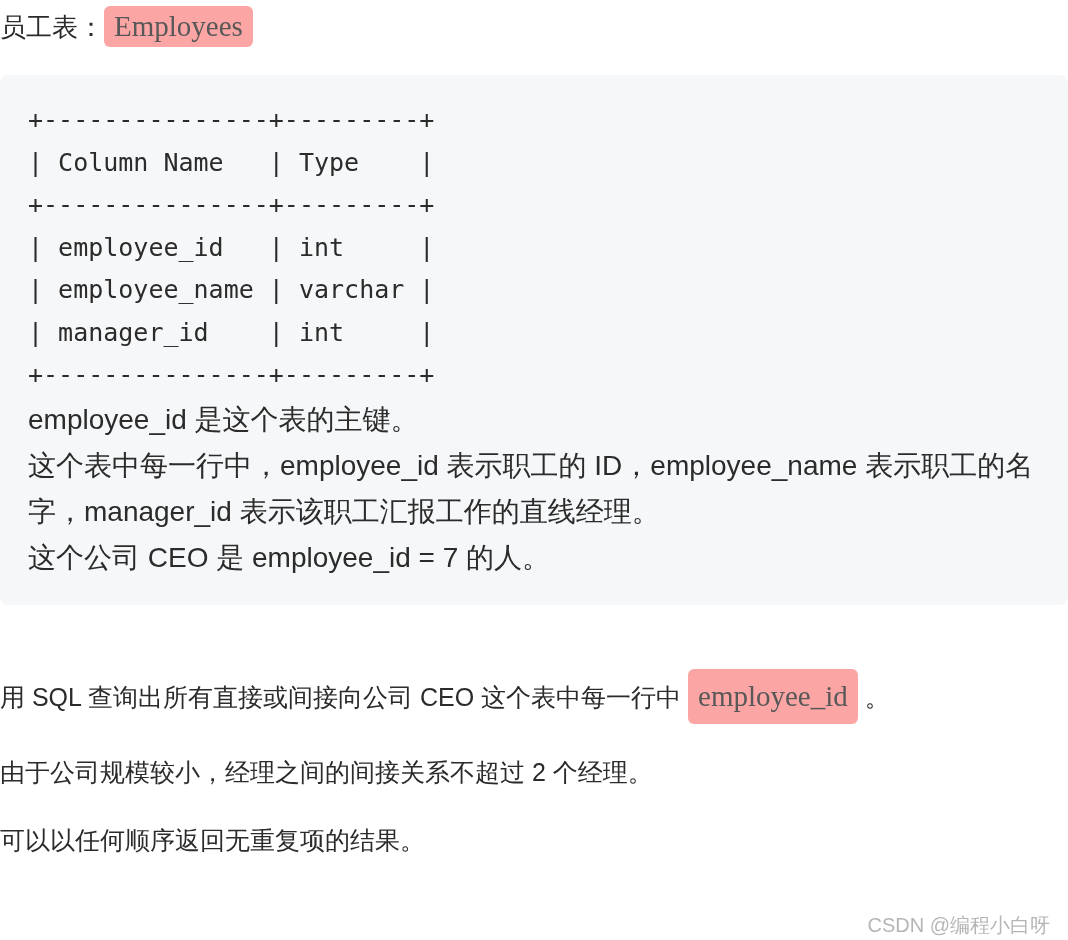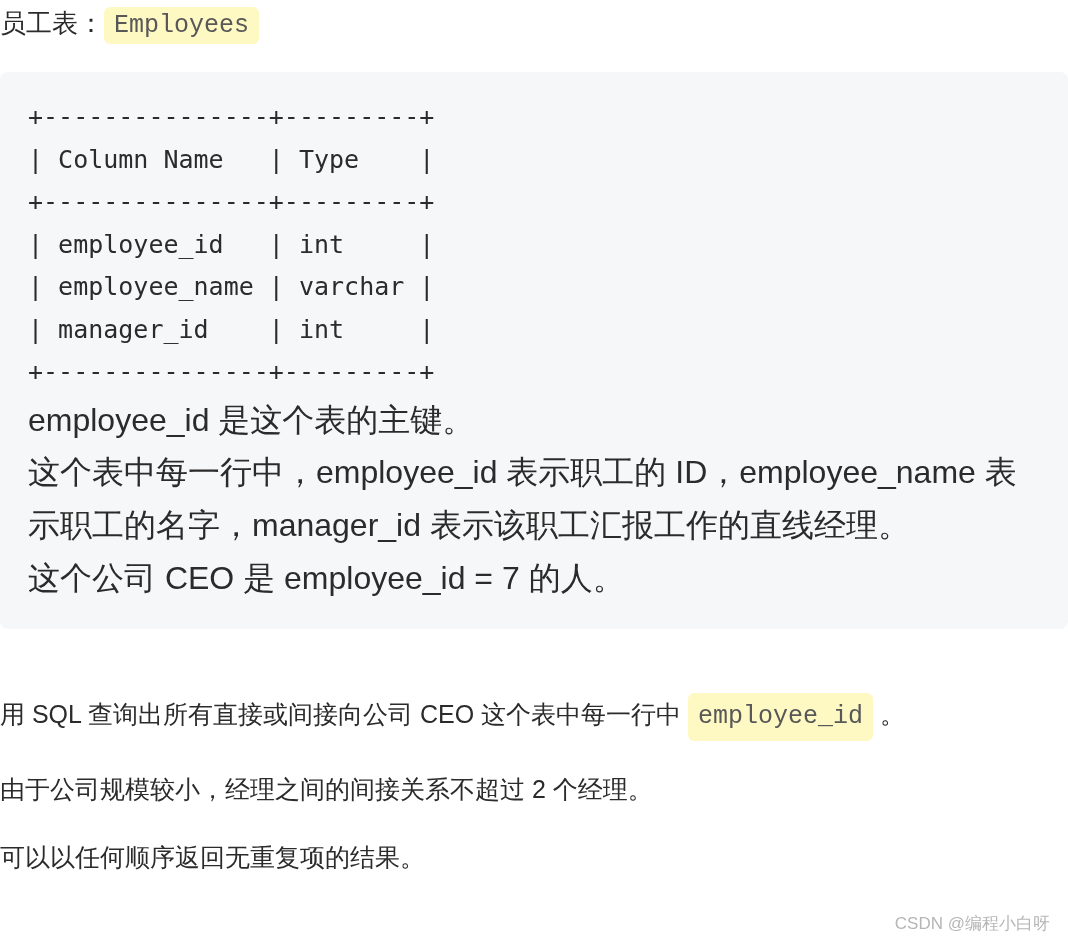--- a/index.html
+++ b/index.html
@@ -13,59 +13,59 @@
       background: #ffffff;
       color: #2b2b2b;
       padding: 0;
     }
     .header-line {
       font-size: 26px;
       padding: 6px 0 14px 0;
       color: #2b2b2b;
     }
     .inline-code {
-      font-family: Liberation Mono, monospace;
-      background: #fef9c3;
+      font-family: Liberation Serif, serif;
+      background: #fca5a5;
       color: #585858;
       padding: 4px 10px;
       border-radius: 6px;
-      font-size: 25px;
+      font-size: 29px;
       display: inline-block;
     }
     .code-block {
       background: #f6f7f8;
       border-radius: 8px;
       padding: 24px 28px;
       margin: 14px 0 0 0;
       font-family: ui-monospace, SFMono-Regular, "SF Mono", Menlo, Monaco, Consolas, monospace;
       font-size: 25px;
       line-height: 1.7;
       color: #2b2b2b;
       white-space: pre;
     }
     .code-block .desc {
       font-family: -apple-system, BlinkMacSystemFont, "Segoe UI", "PingFang SC", "Hiragino Sans GB", "Microsoft YaHei", sans-serif;
       white-space: normal;
       line-height: 1.65;
-      font-size: 32px;
+      font-size: 28px;
     }
     .body-text {
       font-size: 25px;
       line-height: 1.6;
       color: #2b2b2b;
       margin-top: 64px;
     }
     .body-text p {
       margin-bottom: 28px;
     }
     .watermark {
       position: absolute;
       right: 18px;
       top: 912px;
-      font-size: 17px;
+      font-size: 20px;
       color: rgba(120,120,120,0.55);
       font-family: -apple-system, sans-serif;
     }
   </style>
 </head>
 <body>
 
 <div class="header-line">
   <span>员工表：</span><span class="inline-code">Employees</span>
 </div>

